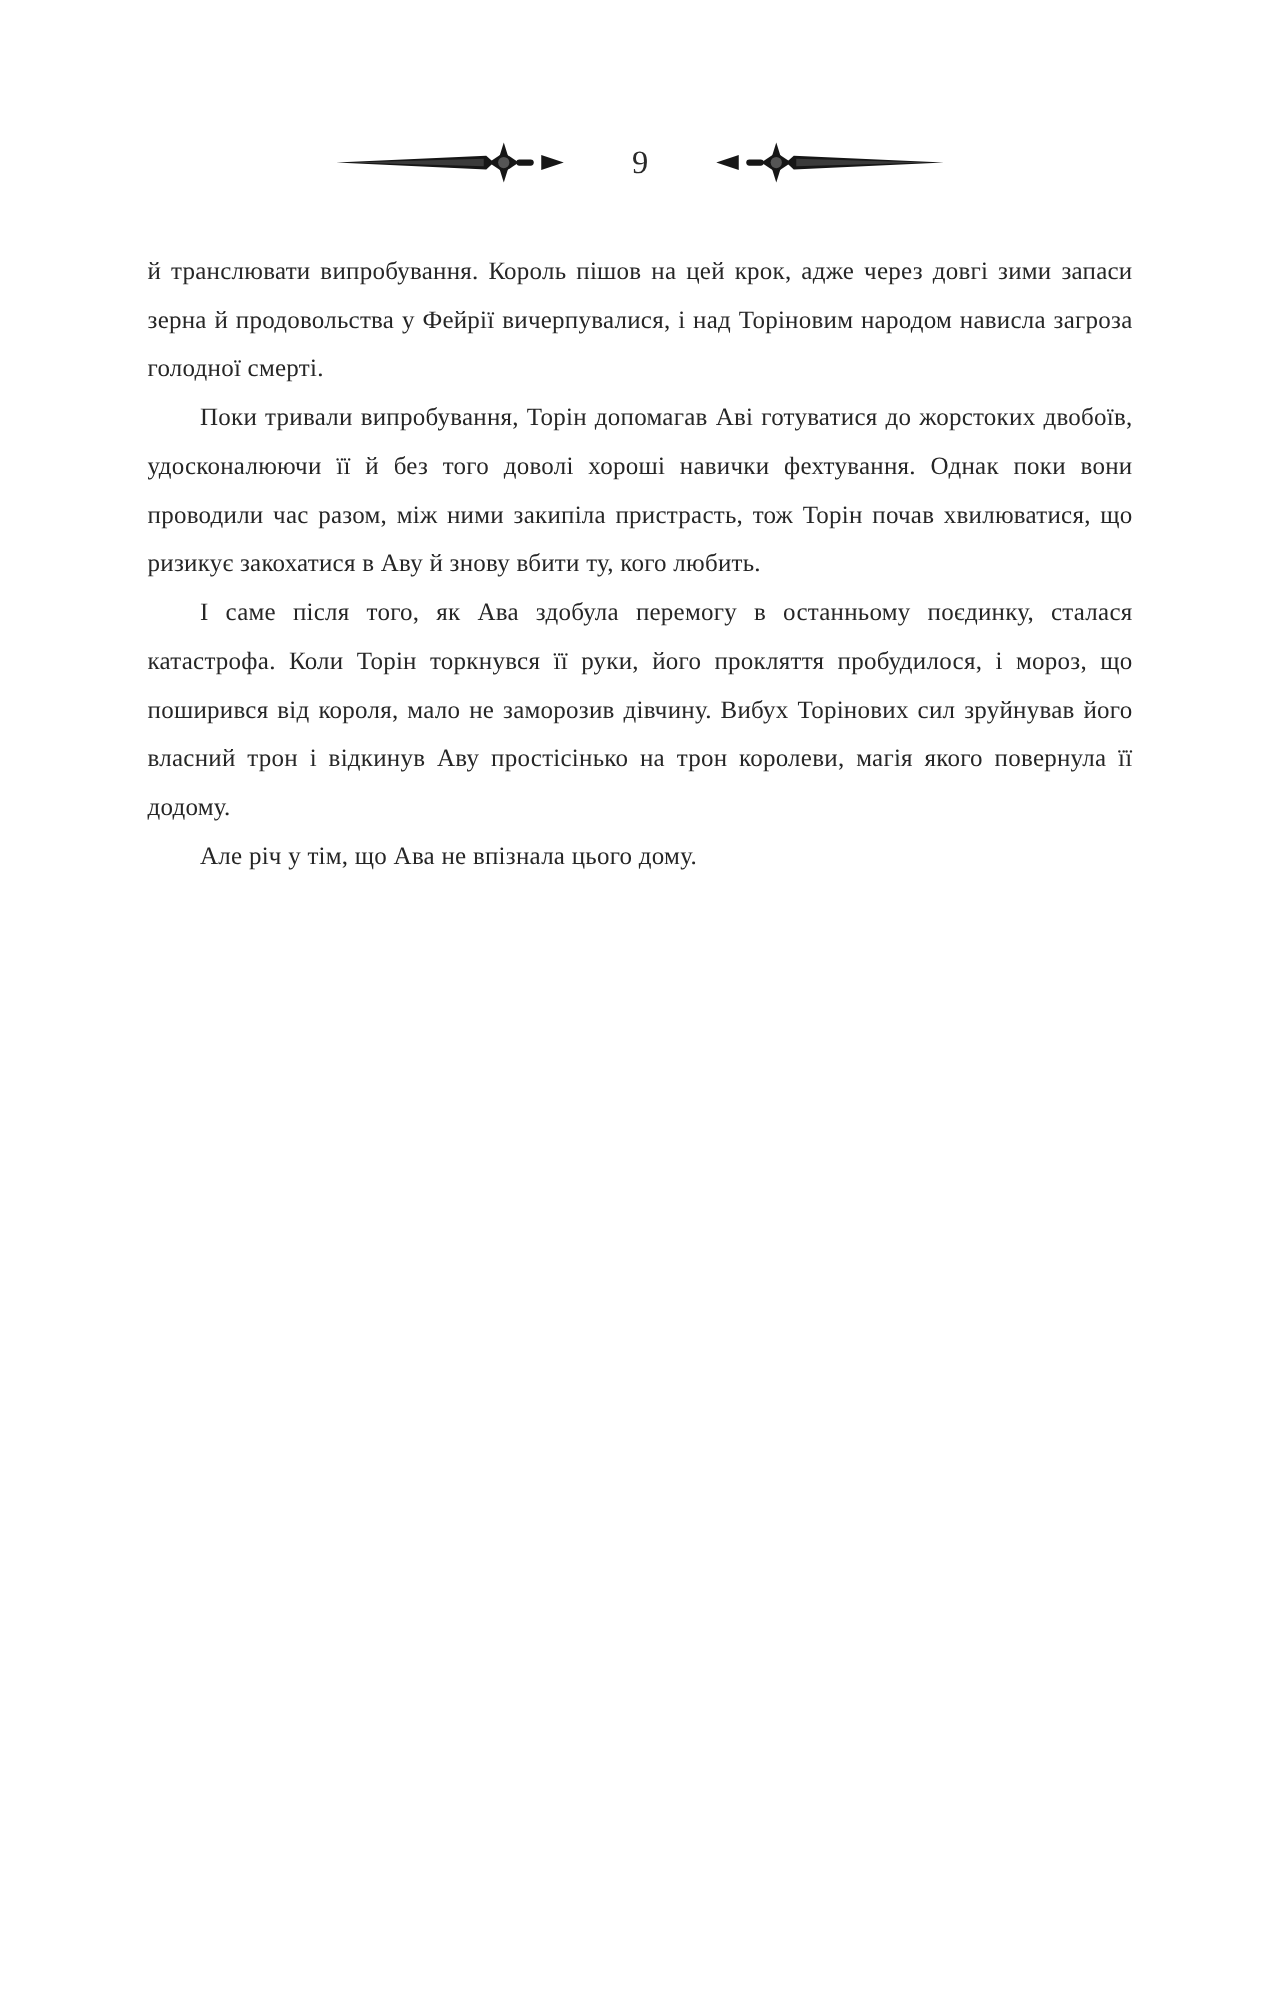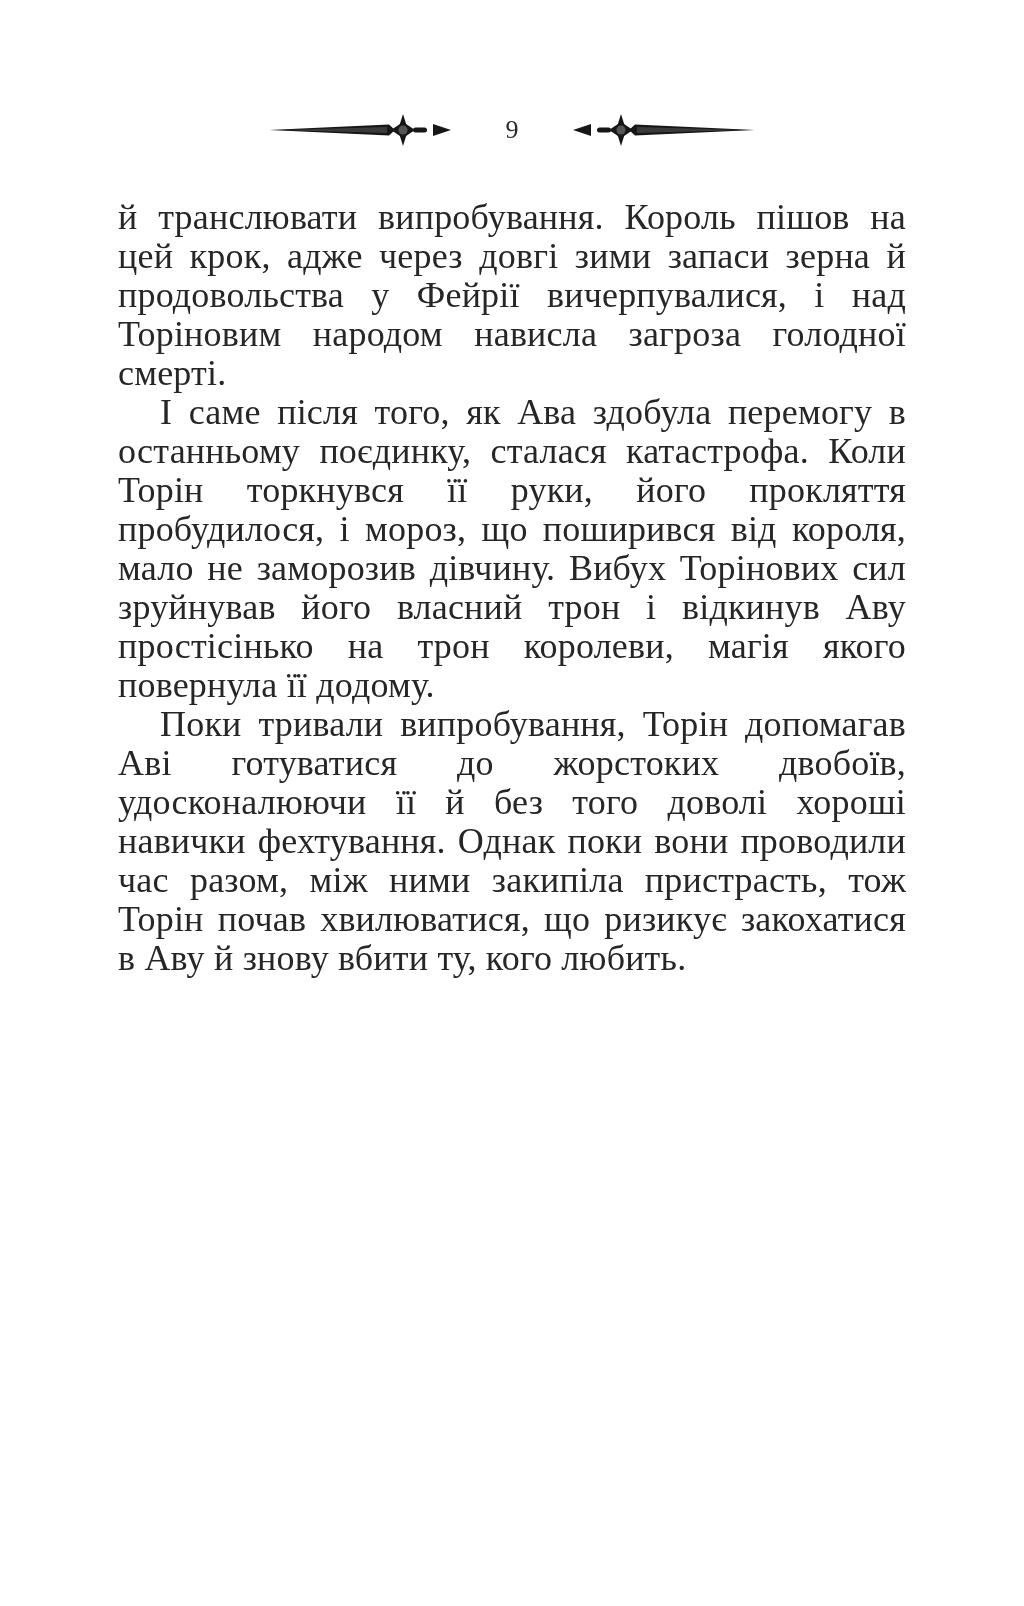--- a/index.html
+++ b/index.html
@@ -43,21 +43,21 @@
     flex: 0 0 auto;
   }
   .sword.flipped {
     transform: scaleX(-1);
   }
   .text-block {
     width: 100%;
   }
   .text-block p {
     margin: 0;
-    font-size: 36px;
+    font-size: 20px;
     line-height: 39px;
     text-align: justify;
     letter-spacing: 0.2px;
     color: #262626;
   }
   .text-block p.indent {
     text-indent: 42px;
   }
   .text-block em {
     font-style: italic;
@@ -97,17 +97,18 @@
         <circle cx="136" cy="18" r="4.5" fill="#555"></circle>
         <rect x="146" y="15.5" width="14" height="5" rx="2.5"></rect>
         <polygon points="166,12 184,18 166,24"></polygon>
       </g>
     </svg>
 
   </div>
 
   <div class="text-block">
       <p class=""><span>й транслювати випробування. Король пішов на цей крок, адже через довгі зими запаси зерна й продовольства у Фейрії вичерпувалися, і над Торіновим народом нависла загроза голодної смерті.</span></p>
+      <p class="indent"><span>Поки тривали випробування, Торін допомагав Аві готуватися до жорстоких двобоїв, удосконалюючи її й без того доволі хороші навички фехтування. Однак поки вони проводили час разом, між ними закипіла пристрасть, тож Торін почав хвилюватися, що ризикує закохатися в Аву й знову вбити ту, кого любить.</span></p>
       <p class="indent"><span>І саме після того, як Ава здобула перемогу в останньому поєдинку, сталася катастрофа. Коли Торін торкнувся її руки, його прокляття пробудилося, і мороз, що поширився від короля, мало не заморозив дівчину. Вибух Торінових сил зруйнував його власний трон і відкинув Аву простісінько на трон королеви, магія якого повернула її додому.</span></p>
-      <p class="indent"><span>Поки тривали випробування, Торін допомагав Аві готуватися до жорстоких двобоїв, удосконалюючи її й без того доволі хороші навички фехтування. Однак поки вони проводили час разом, між ними закипіла пристрасть, тож Торін почав хвилюватися, що ризикує закохатися в Аву й знову вбити ту, кого любить.</span></p>
+      <p class="indent"><span>Але річ у тім, що Ава не впізнала цього дому.</span></p>
     </div>
 
 </div>
 
 </body></html>

